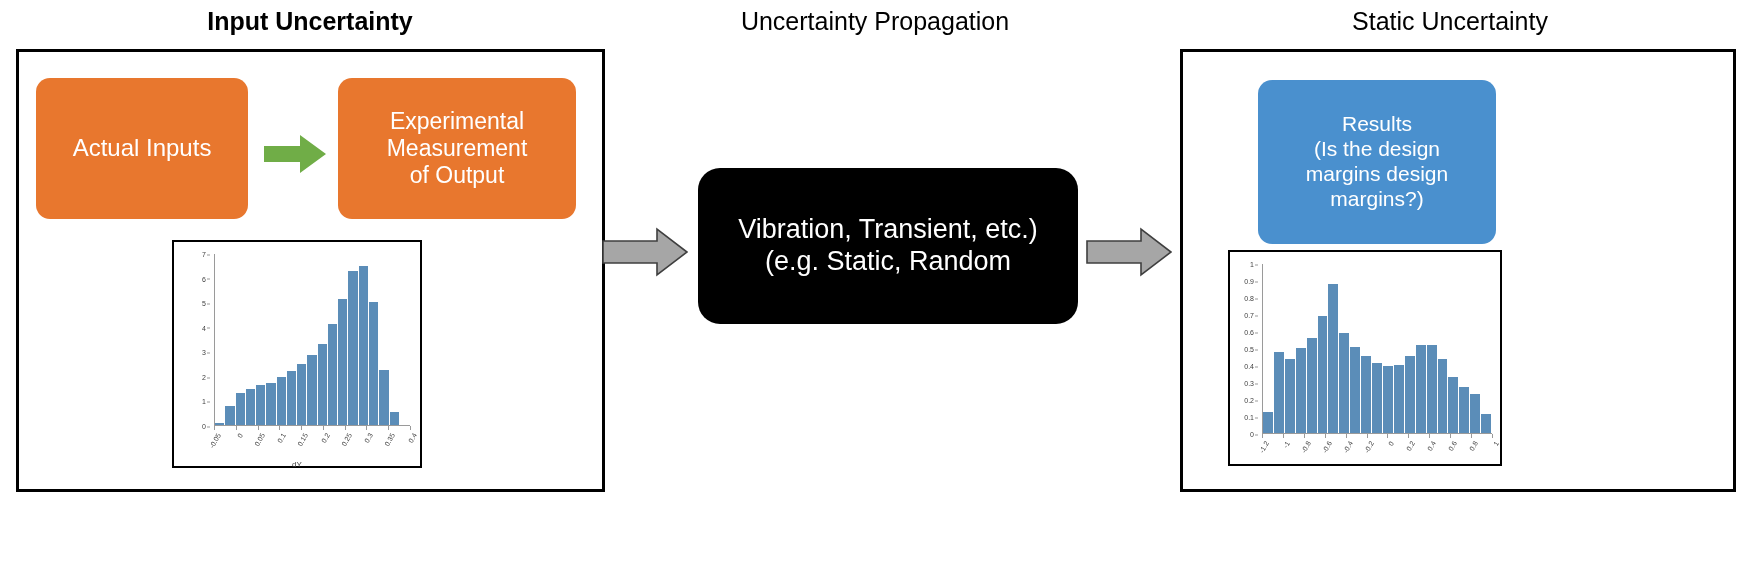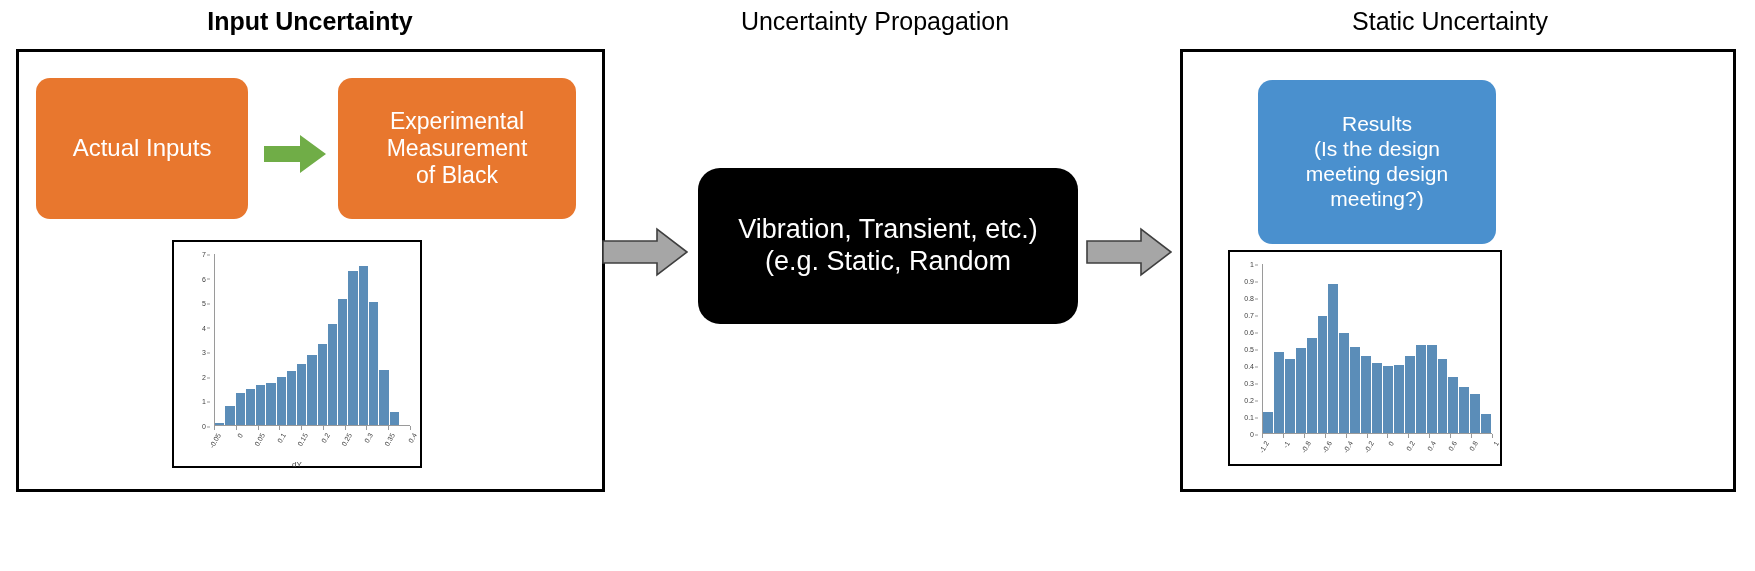--- a/index.html
+++ b/index.html
@@ -164,21 +164,21 @@
 <div class="rbox orange" id="box-actual-inputs">
   <div class="lines">
     <span>Actual Inputs</span>
   </div>
 </div>
 
 <div class="rbox orange" id="box-experimental">
   <div class="lines">
     <div>Experimental</div>
     <div>Measurement</div>
-    <div>of Black</div>
+    <div>of Output</div>
   </div>
 </div>
 
 <svg id="arrow-green" viewBox="0 0 62 42">
   <polygon points="0,13 36,13 36,2 62,21 36,40 36,29 0,29" fill="#70AD47"></polygon>
 </svg>
 
 <div class="chart-frame" id="chart-input-frame">
   <div class="chart-inner" id="chart-input-inner">
       <div class="plot-area" style="left: 40px; top: 12px; width: 196px; height: 172px;">
@@ -248,22 +248,22 @@
 <svg class="arrow-grey" id="arrow-grey-2" viewBox="0 0 86 52">
   <polygon points="1,15 55,15 55,3 85,26 55,49 55,37 1,37" fill="#A6A6A6" stroke="#3F3F3F" stroke-width="1.6"></polygon>
 </svg>
 
 <div class="panel" id="panel-output"></div>
 
 <div class="rbox blue" id="box-results">
   <div class="lines">
     <div>Results</div>
     <div>(Is the design</div>
-    <div>meeting design</div>
-    <div>meeting?)</div>
+    <div>margins design</div>
+    <div>margins?)</div>
   </div>
 </div>
 
 <div class="chart-frame" id="chart-output-frame">
   <div class="chart-inner" id="chart-output-inner">
       <div class="plot-area" style="left: 32px; top: 12px; width: 230px; height: 170px;">
         <div class="bar" style="height: 12.5%; background: rgb(91, 141, 184);"></div>
         <div class="bar" style="height: 48%; background: rgb(91, 141, 184);"></div>
         <div class="bar" style="height: 44%; background: rgb(91, 141, 184);"></div>
         <div class="bar" style="height: 50.5%; background: rgb(91, 141, 184);"></div>

